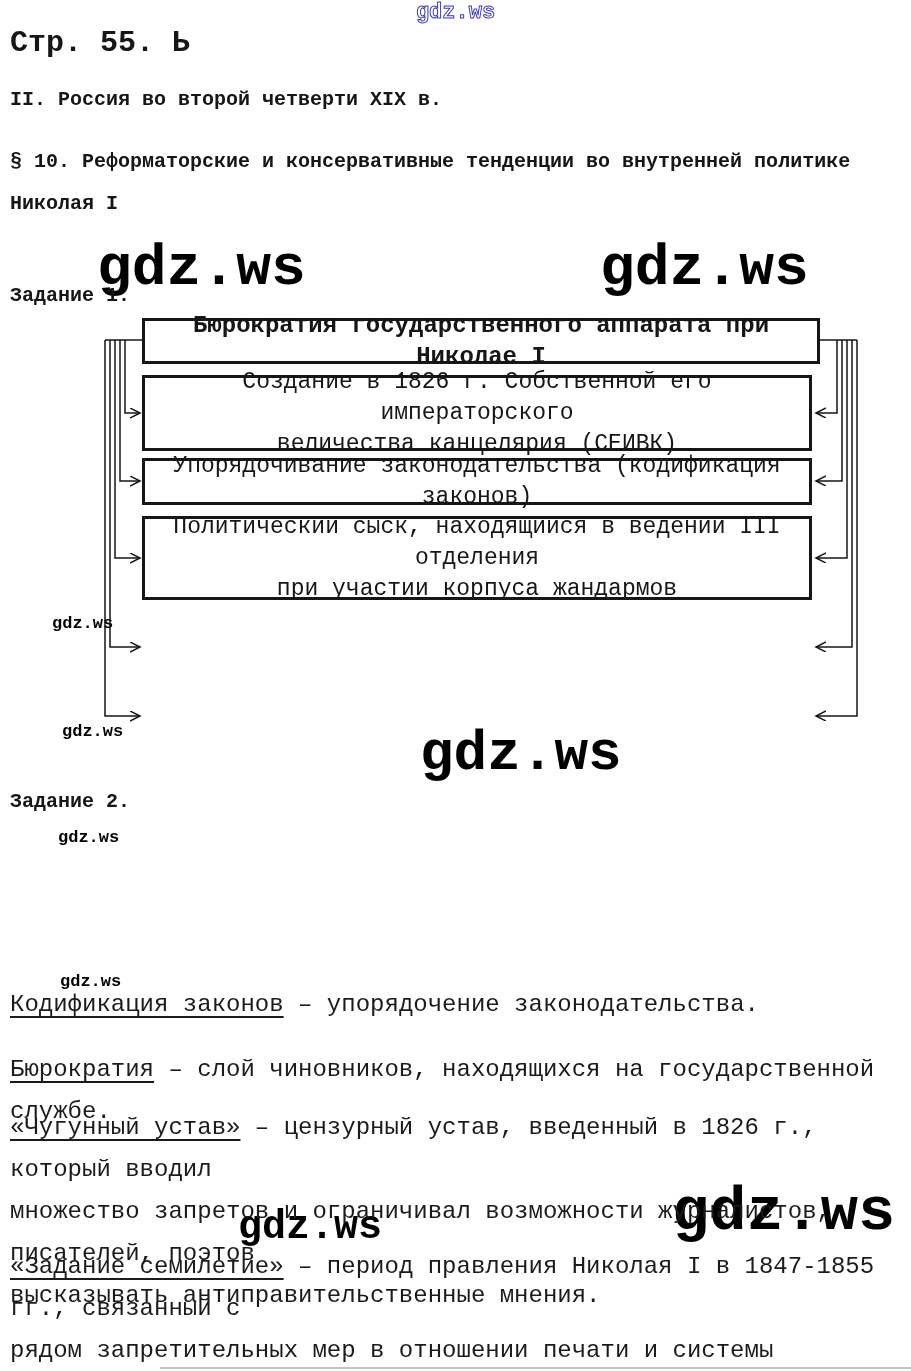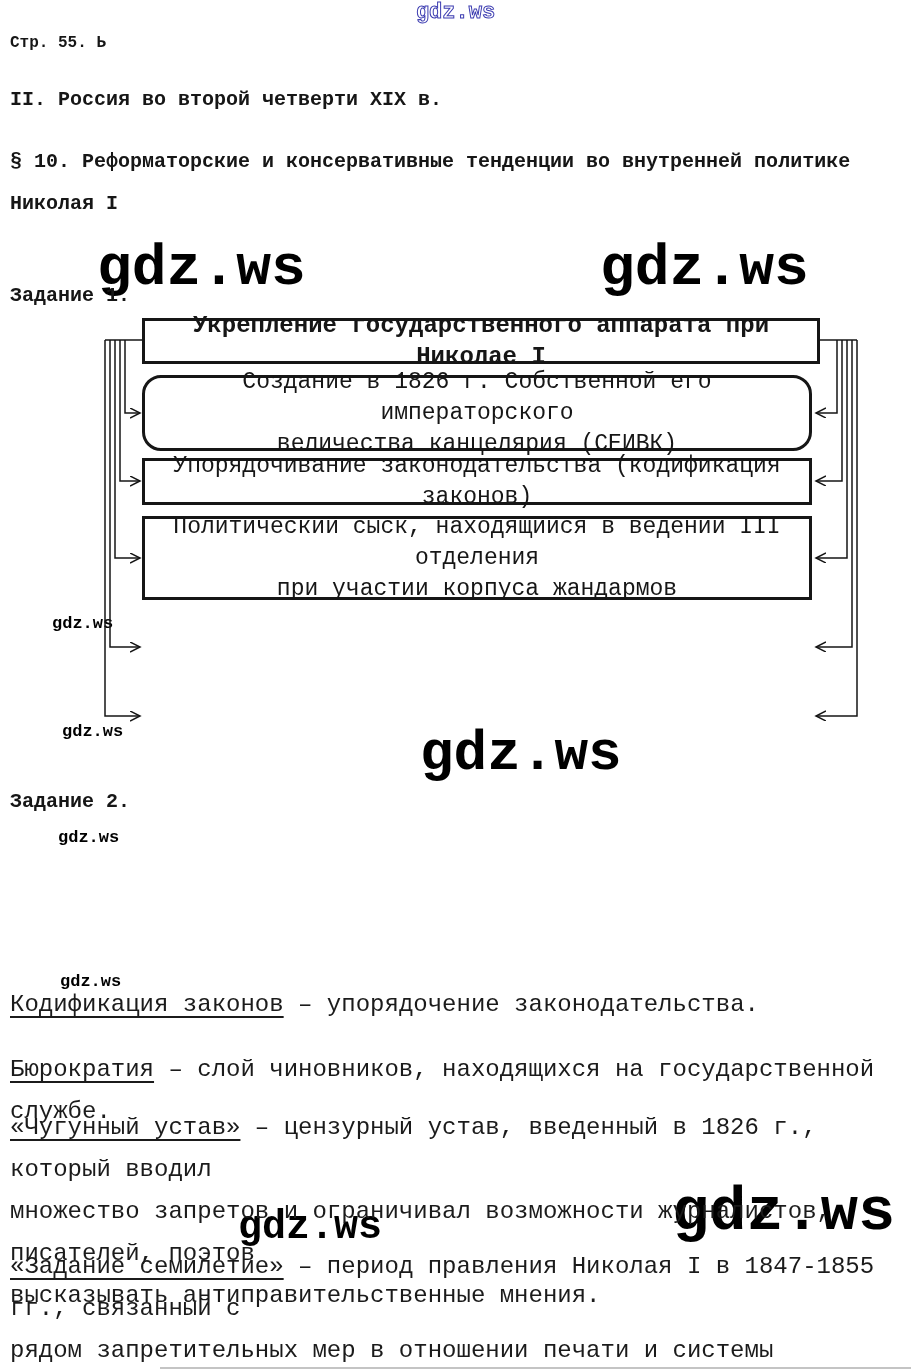--- a/index.html
+++ b/index.html
@@ -40,21 +40,21 @@
   <div class="wm" style="left:97px;top:240px;font-size:58px;">gdz.ws</div>
   <div class="wm" style="left:600px;top:240px;font-size:58px;">gdz.ws</div>
   <div class="wm wm-small" style="left:52px;top:615px;">gdz.ws</div>
   <div class="wm wm-small" style="left:62px;top:723px;">gdz.ws</div>
   <div class="wm" style="left:420px;top:726px;font-size:56px;z-index:3;">gdz.ws</div>
   <div class="wm wm-small" style="left:58px;top:829px;">gdz.ws</div>
   <div class="wm wm-small" style="left:60px;top:973px;">gdz.ws</div>
   <div class="wm" style="left:238px;top:1208px;font-size:40px;">gdz.ws</div>
   <div class="wm" style="left:672px;top:1182px;font-size:62px;">gdz.ws</div>
 
-  <div class="abs h" style="left:10px;top:22px;font-size:16px;">Стр. 55. Ь</div>
+  <div class="abs h" style="left:10px;top:22px;font-size:30px;">Стр. 55. Ь</div>
   <div class="abs h" style="left:10px;top:79px;">II. Россия во второй четверти XIX в.</div>
   <div class="abs h" style="left:10px;top:141px;width:901px;">§ 10. Реформаторские и консервативные тенденции во внутренней политике
 Николая I</div>
   <div class="abs h" style="left:10px;top:239px;margin-top:36px;">Задание 1.</div>
 
   <div class="flowchart">
     <svg class="fc-lines" width="845" height="435" viewBox="0 0 845 435">
       <defs>
         <marker id="arr" markerUnits="userSpaceOnUse" markerWidth="14" markerHeight="14" refX="10" refY="5" orient="auto">
           <path d="M0,0 L10,5 L0,10" fill="none" stroke="#161616" stroke-width="1.5"></path>
@@ -68,22 +68,22 @@
         <path d="M70,25 V332 H100" marker-end="url(#arr)"></path>
         <path d="M65,25 V401 H100" marker-end="url(#arr)"></path>
         <path d="M780,25 H817"></path>
         <path d="M797,25 V98  H776" marker-end="url(#arr)"></path>
         <path d="M802,25 V166 H776" marker-end="url(#arr)"></path>
         <path d="M807,25 V243 H776" marker-end="url(#arr)"></path>
         <path d="M812,25 V332 H776" marker-end="url(#arr)"></path>
         <path d="M817,25 V401 H776" marker-end="url(#arr)"></path>
       </g>
     </svg>
-    <div class="fc-box fc-title" style="top:3px;height:46px;">Укрепление государственного аппарата при Николае I</div>
-    <div class="fc-box fc-item" style="top:60px;height:76px;border-radius:19px;">Создание в 1826 г. Собственной его императорского
+    <div class="fc-box fc-title" style="top:3px;height:46px;">Бюрократия государственного аппарата при Николае I</div>
+    <div class="fc-box fc-item" style="top:60px;height:76px;">Создание в 1826 г. Собственной его императорского
 величества канцелярия (СЕИВК)</div>
     <div class="fc-box fc-item" style="top:143px;height:47px;">Упорядочивание законодательства (кодификация законов)</div>
     <div class="fc-box fc-item" style="top:201px;height:84px;">Политический сыск, находящийся в ведении III отделения
 при участии корпуса жандармов</div>
   </div>
 
   <div class="abs h" style="left:10px;top:781px;">Задание 2.</div>
 
   <p class="abs body-text" style="left:10px;top:984px;width:901px;">
     <span class="term">Кодификация законов</span><span class="rest"> – упорядочение законодательства.</span>

